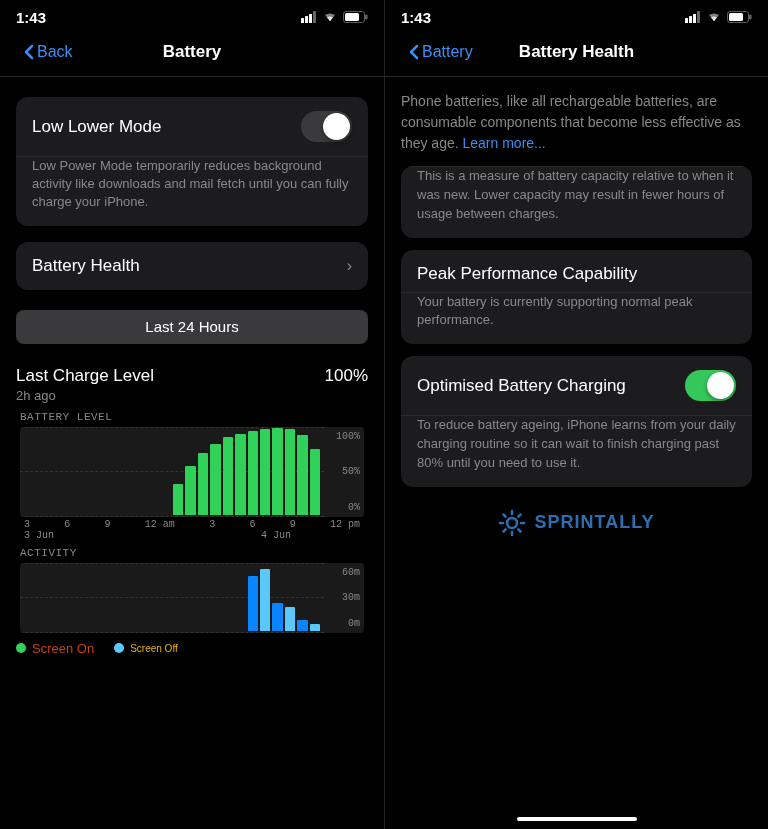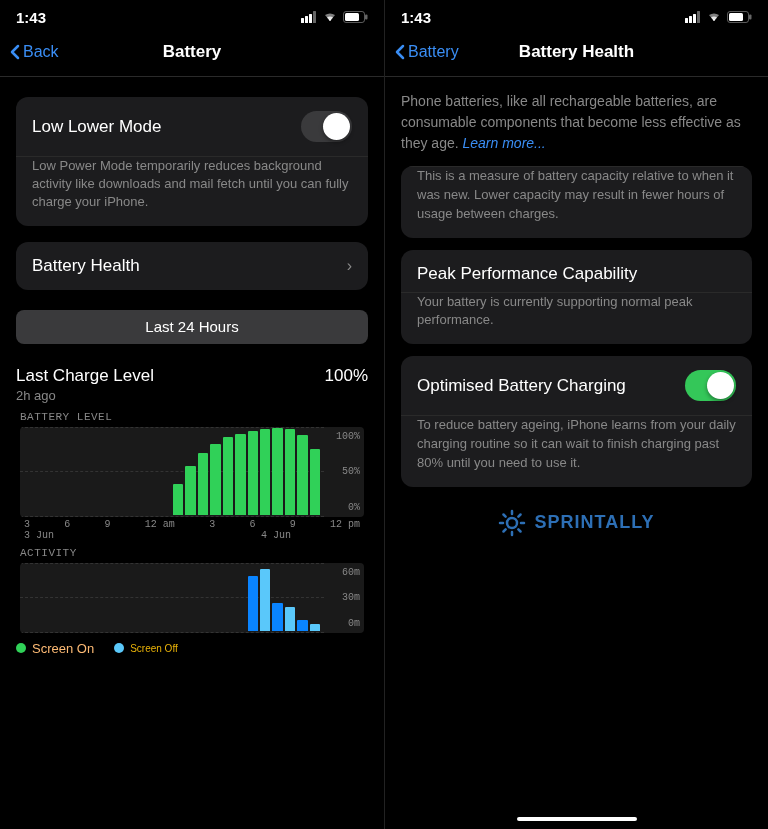--- a/index.html
+++ b/index.html
@@ -56,21 +56,21 @@
     .nav-bar {
       display: flex;
       align-items: center;
       justify-content: center;
       padding: 6px 16px 10px;
       position: relative;
       height: 44px;
     }
     .nav-back {
       position: absolute;
-      left: 10px;
+      left: 24px;
       display: flex;
       align-items: center;
       color: #3a8ef5;
       font-size: 16px;
       cursor: pointer;
     }
     .nav-back svg {
       width: 10px;
       height: 16px;
       margin-right: 3px;
@@ -292,21 +292,21 @@
       background: #30d158;
       border-radius: 50%;
     }
     .legend-dot-blue {
       width: 10px;
       height: 10px;
       background: #5ac8fa;
       border-radius: 50%;
     }
     .legend-text {
-      color: #fdba74;
+      color: #c2410c;
       font-size: 13px;
     }
     .legend-text-off {
       color: #eab308;
       font-size: 10px;
     }
 
     
     .right-content {
       padding: 10px 16px;
@@ -314,21 +314,20 @@
       overflow: hidden;
     }
     .info-text {
       color: #888;
       font-size: 14px;
       line-height: 1.5;
       padding: 4px 0 12px;
     }
     .learn-more {
       color: #3a8ef5;
-      font-style: italic;
     }
     .right-section {
       background: #1c1c1e;
       border-radius: 12px;
       margin-bottom: 12px;
       overflow: hidden;
     }
     .right-section-header {
       display: flex;
       align-items: center;

